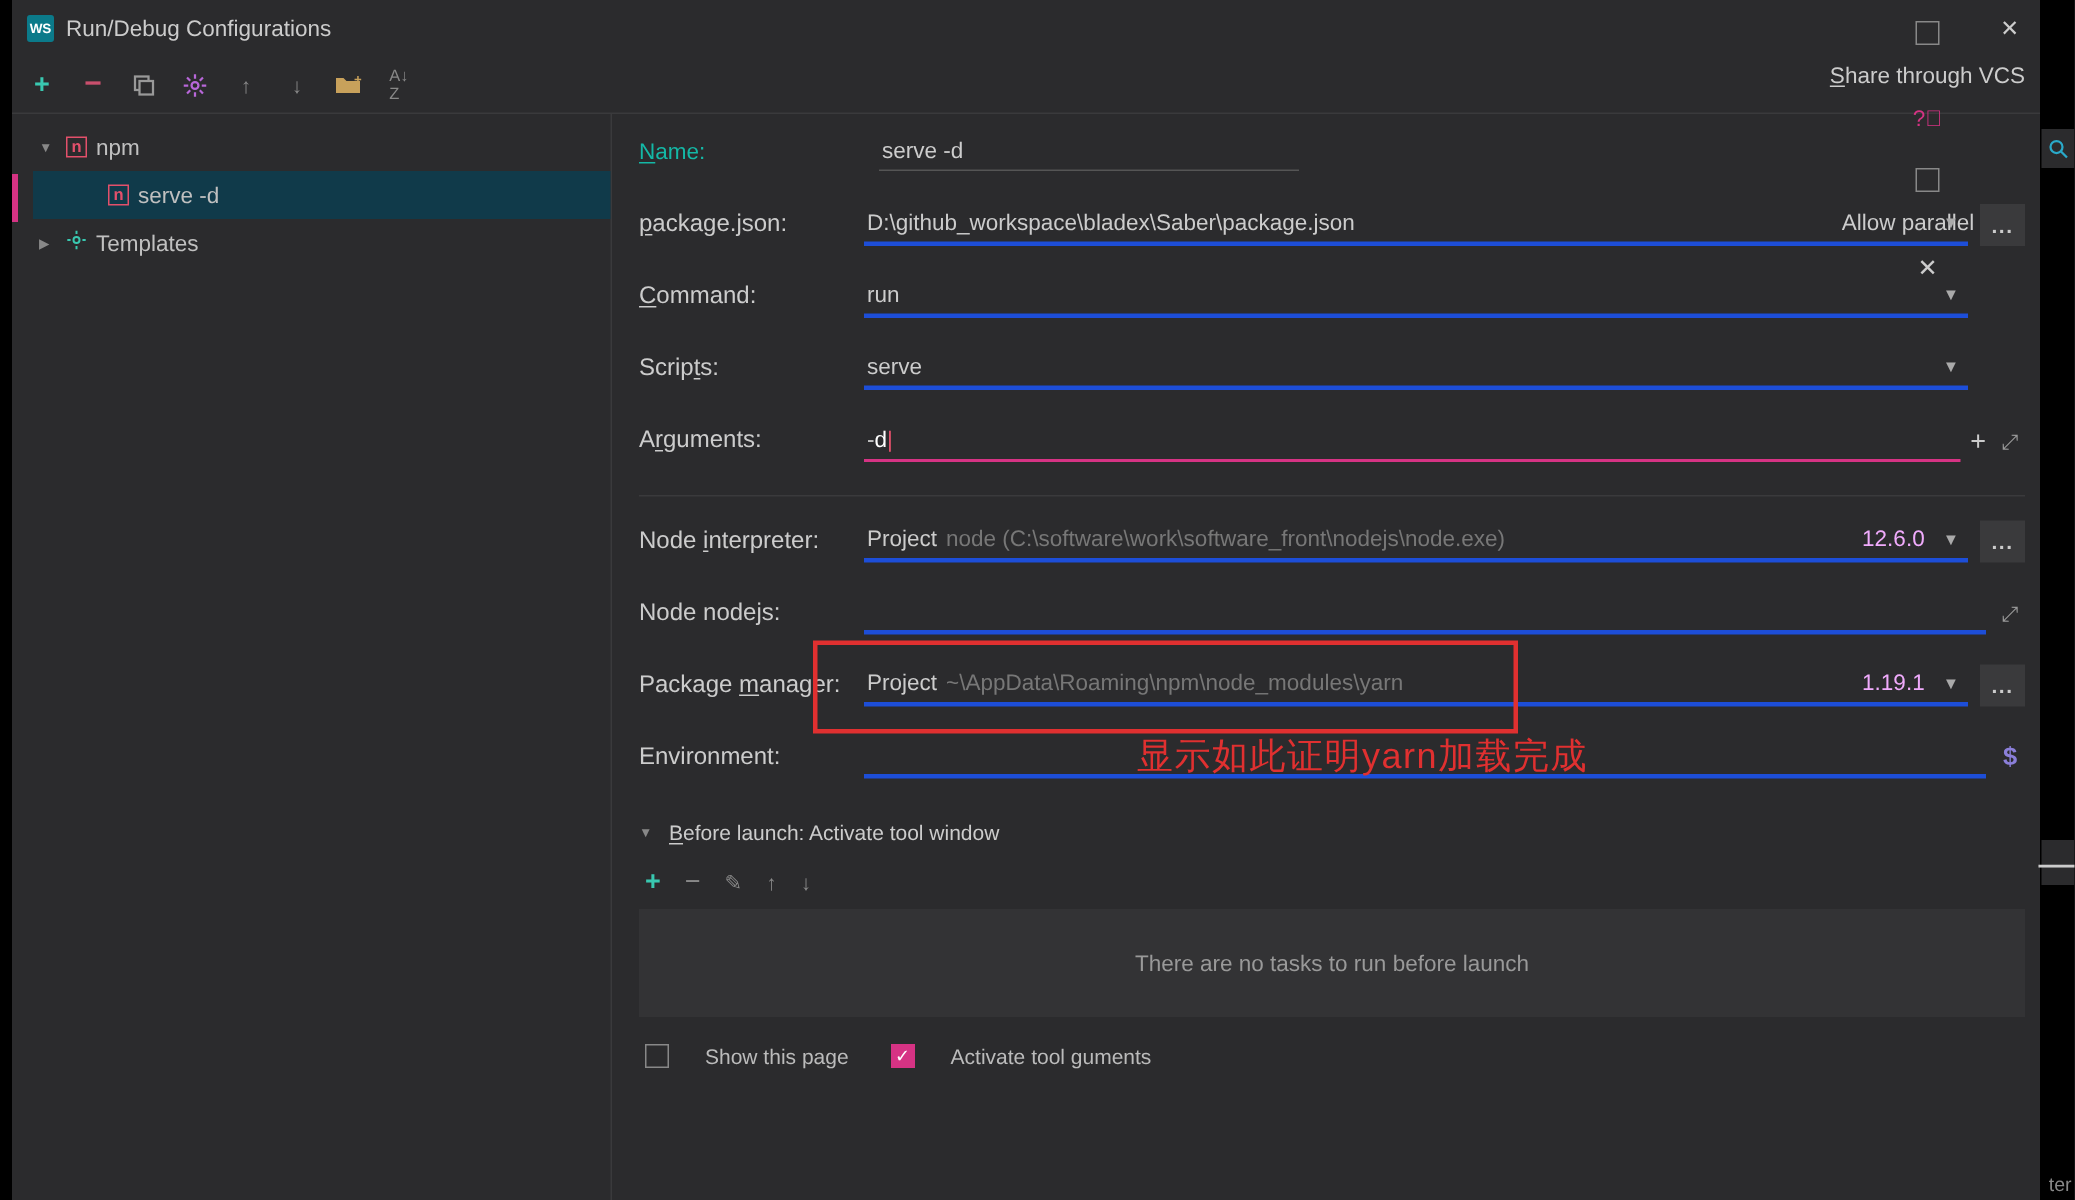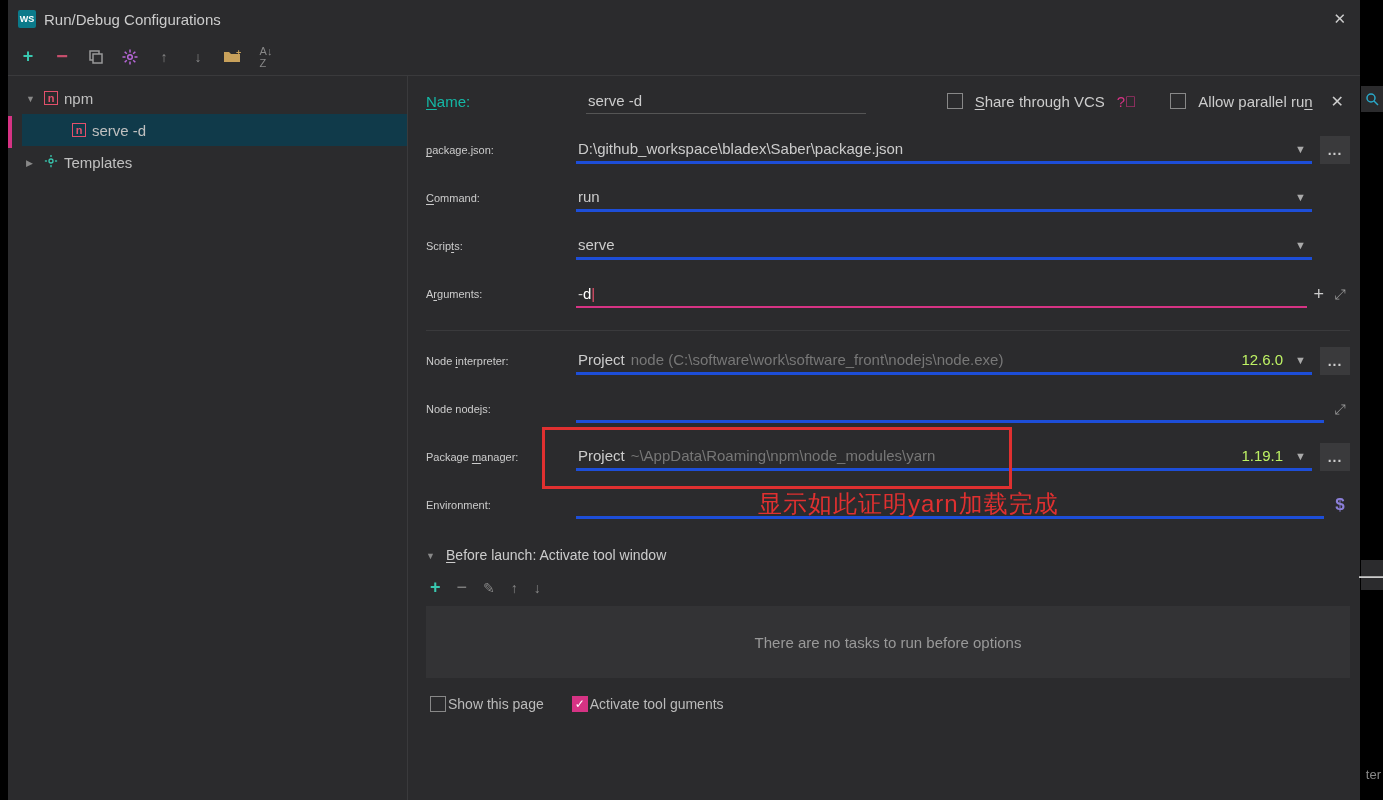--- a/index.html
+++ b/index.html
@@ -109,38 +109,38 @@
   }
   .label { width:140px; color:#14b8a6; font-size:15px;}
   .underline { text-decoration: underline; text-underline-offset:2px; }
   .field-input {
     flex:1; background:transparent; border:none; border-bottom:1px solid #555;
     color:#ccc; padding:4px 2px; font-size:15px; outline:none;
     min-width:0;
   }
   .cursor-line { color:#e3506b;}
 
-  .top-checks { display:flex; align-items:center; gap:12px; margin-left:auto;}
+  .top-checks { display:flex; align-items:center; gap:12px; margin-left:auto;flex-direction:column;}
   .chk { width:16px;height:16px;border:1px solid #888;background:transparent;display:inline-block;flex-shrink:0;}
   .chk.checked { background:#d63384;border-color:#d63384; display:flex;align-items:center;justify-content:center;color:#fff;font-size:12px;}
   .chk-label { color:#ccc; font-size:15px;}
   .help-circle { color:#d63384; font-size:15px;}
   .close-x { color:#ccc; padding:0 6px; cursor:pointer; font-size:16px;}
 
   .frow {
     display:flex; align-items:center; min-height:48px; gap:4px;
   }
-  .frow .lbl { width:146px; flex-shrink:0; color:#ccc; font-size:11px;}
+  .frow .lbl { width:146px; flex-shrink:0; color:#ccc; font-size:16px;}
   .frow .val-wrap { flex:1; position:relative; display:flex; align-items:center; min-width:0;}
   .combo {
     flex:1; display:flex; align-items:center; border-bottom:3px solid #1d4ed8;
     padding:4px 2px; font-size:15px; color:#ccc; min-width:0;
   }
   .combo .muted { color:#777; margin-left:6px; white-space:nowrap; overflow:hidden; text-overflow:ellipsis;}
-  .combo .ver { color:#bef264; margin-left:auto; margin-right:8px; flex-shrink:0;}
+  .combo .ver { color:#f0abfc; margin-left:auto; margin-right:8px; flex-shrink:0;}
   .combo .dd { color:#aaa; font-size:11px; padding:0 4px; flex-shrink:0;}
   .ellipsis-btn {
     width:30px; height:28px; background:#3a3a3c; margin-left:8px;
     display:flex;align-items:center;justify-content:center; color:#ccc;
     cursor:pointer; font-weight:bold; letter-spacing:1px; flex-shrink:0;
   }
   .expand-icon, .dollar-icon {
     width:20px; display:flex;align-items:center;justify-content:center;
     color:#999; cursor:pointer; font-size:14px; margin-left:6px; flex-shrink:0;
   }
@@ -155,38 +155,38 @@
   .task-toolbar .t-minus{color:#888;font-size:18px;}
   .task-toolbar .t-edit{color:#888;font-size:14px;}
   .task-toolbar .t-up{color:#888;font-size:14px;}
   .task-toolbar .t-down{color:#888;font-size:14px;}
   .tasks-placeholder {
     background:#333335; height:72px; display:flex; align-items:center; justify-content:center;
     color:#999; font-size:15px;
   }
 
   .bottom-checks { display:flex; align-items:center; gap:28px; padding:18px 4px;}
-  .bottom-checks .item { display:flex; align-items:center; gap:2px;}
+  .bottom-checks .item { display:flex; align-items:center; gap:24px;}
 
   
   .red-box {
     position:absolute; border:3px solid #e03030; pointer-events:none;
   }
   .red-text { position:absolute; color:#e03030; font-size:24px; font-weight:400; letter-spacing:1px;}
 
   
   .right-strip {
     position:absolute; right:0; top:86px; width:22px; height:26px;
     background:#2b2b2d; display:flex;align-items:center;justify-content:center;color:#2aa9c9;
   }
   .right-min {
     position:absolute; right:0; top:560px; width:22px; height:30px;
     background:#2b2b2d; color:#ccc; font-size:26px; display:flex;align-items:center;justify-content:center;
   }
-  .br-text { position:absolute; right:2px; bottom:18px; color:#888; font-size:13px;}
+  .br-text { position:absolute; right:2px; bottom:3px; color:#888; font-size:13px;}
 </style>
 </head>
 <body>
 
 <div class="title-bar">
   <div class="logo">WS</div>
   <span>Run/Debug Configurations</span>
   <div class="spacer"></div>
   <div class="close">✕</div>
 </div>
@@ -372,21 +372,21 @@
           <span class="chev down"></span>
           <span><span class="underline">B</span>efore launch: Activate tool window</span>
         </div>
         <div class="task-toolbar">
           <span class="t-add">+</span>
           <span class="t-minus">−</span>
           <span class="t-edit">✎</span>
           <span class="t-up">↑</span>
           <span class="t-down">↓</span>
         </div>
-        <div class="tasks-placeholder">There are no tasks to run before options</div>
+        <div class="tasks-placeholder">There are no tasks to run before launch</div>
       </div>
 
       <div class="bottom-checks">
         <div class="item">
           <span class="chk"></span>
           <span>Show this page</span>
         </div>
         <div class="item">
           <span class="chk checked">✓</span>
           <span>Activate tool guments</span>

